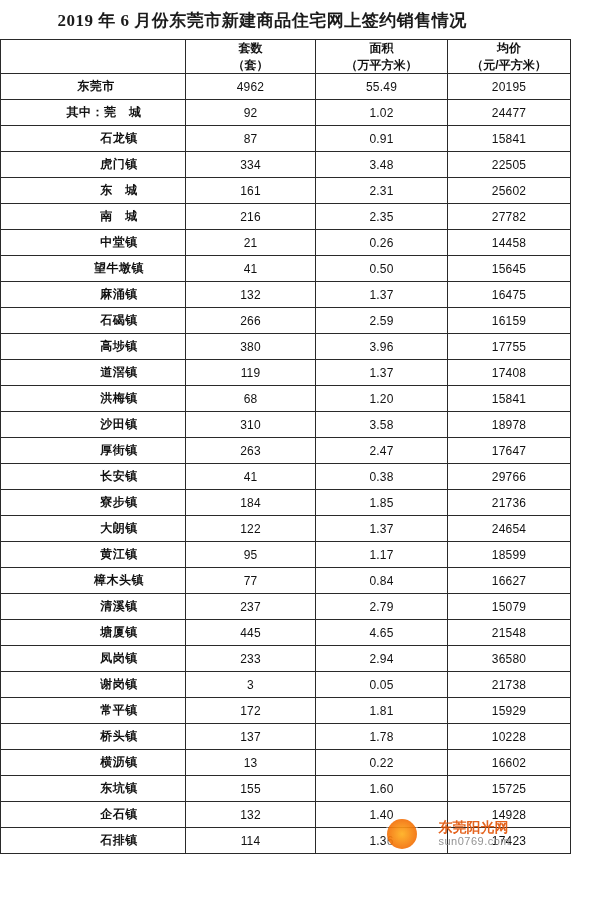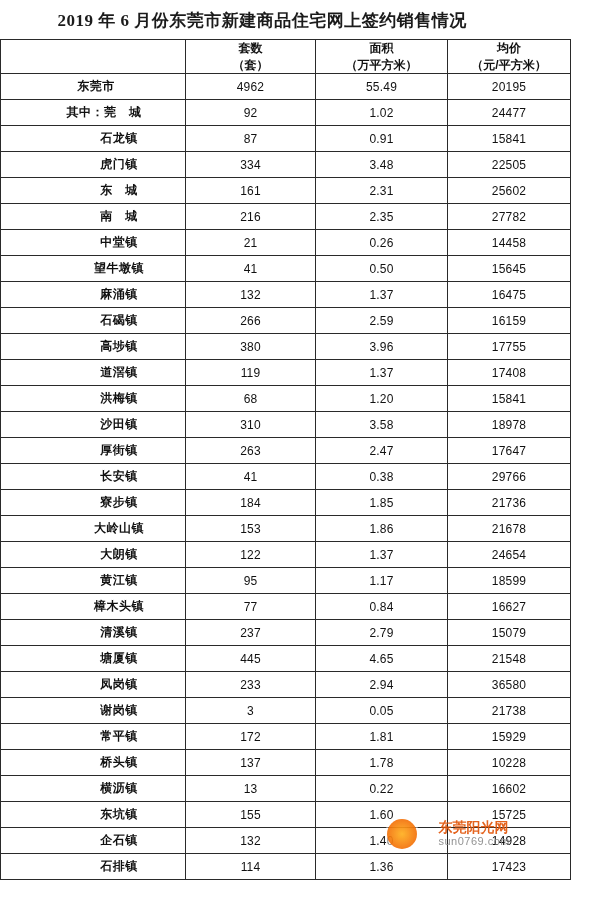--- a/index.html
+++ b/index.html
@@ -293,28 +293,20 @@
         <tr>
           <td class="name indent-2">
             <span class="name-inner">寮步镇</span>
           </td>
           <td class="num">184</td>
           <td class="num">1.85</td>
           <td class="num">21736</td>
         </tr>
         <tr>
           <td class="name indent-2">
-            <span class="name-inner">大岭山镇</span>
-          </td>
-          <td class="num">153</td>
-          <td class="num">1.86</td>
-          <td class="num">21678</td>
-        </tr>
-        <tr>
-          <td class="name indent-2">
             <span class="name-inner">大朗镇</span>
           </td>
           <td class="num">122</td>
           <td class="num">1.37</td>
           <td class="num">24654</td>
         </tr>
         <tr>
           <td class="name indent-2">
             <span class="name-inner">黄江镇</span>
           </td>

